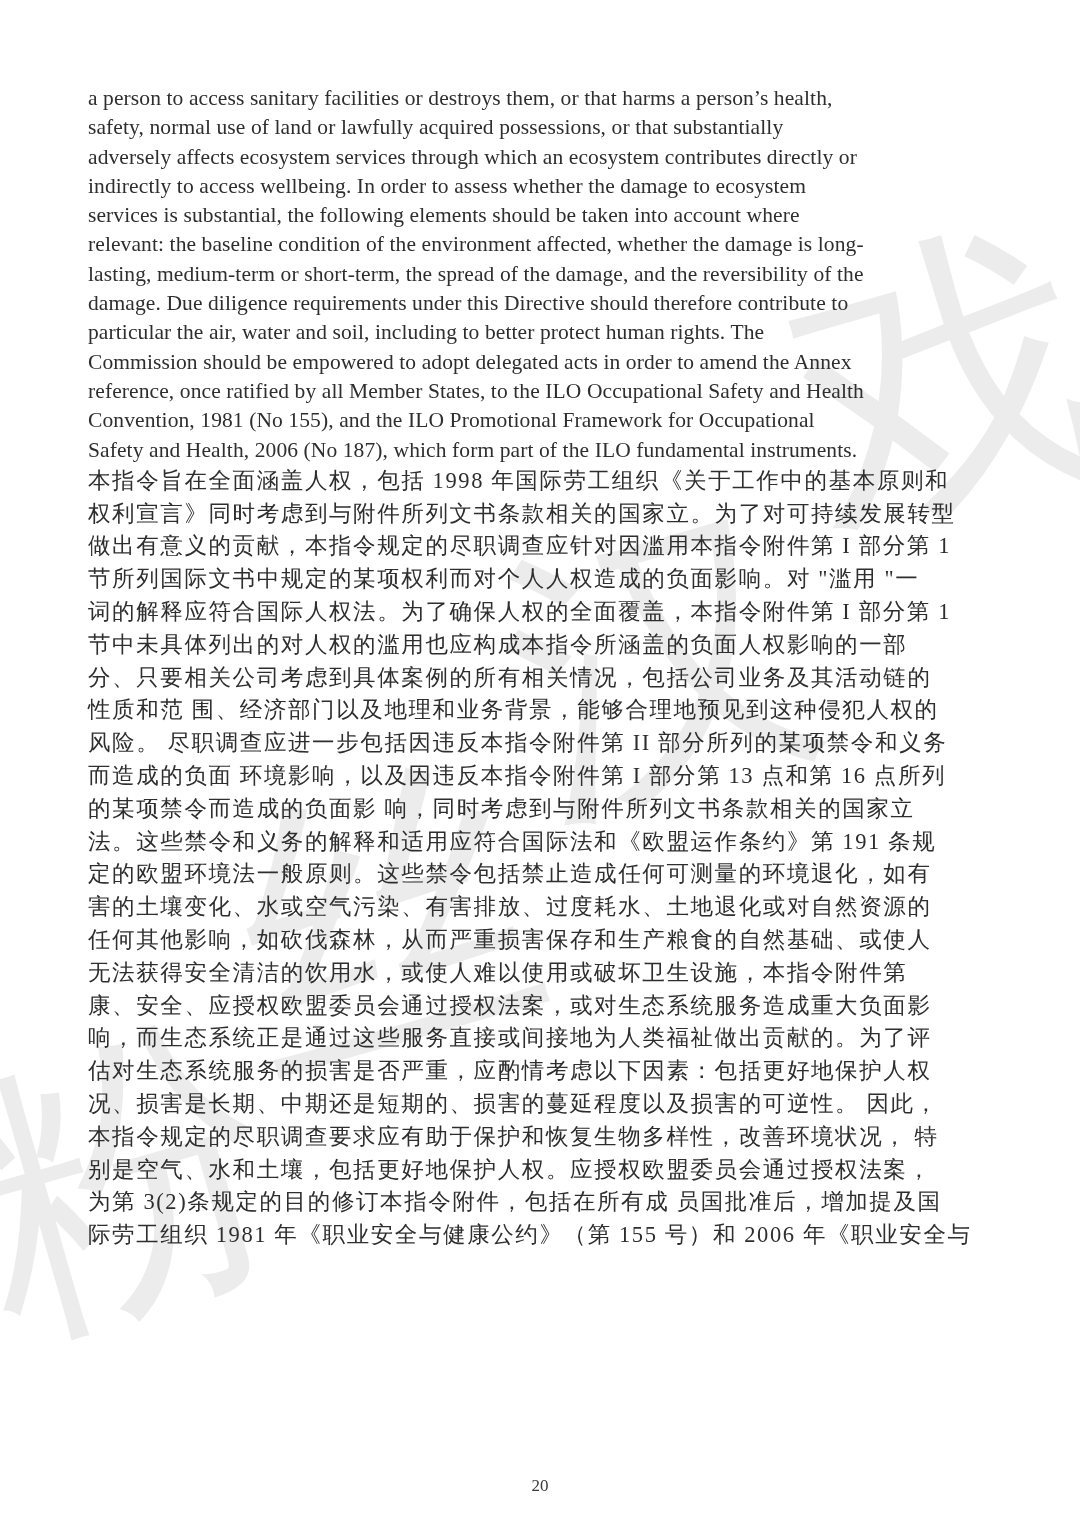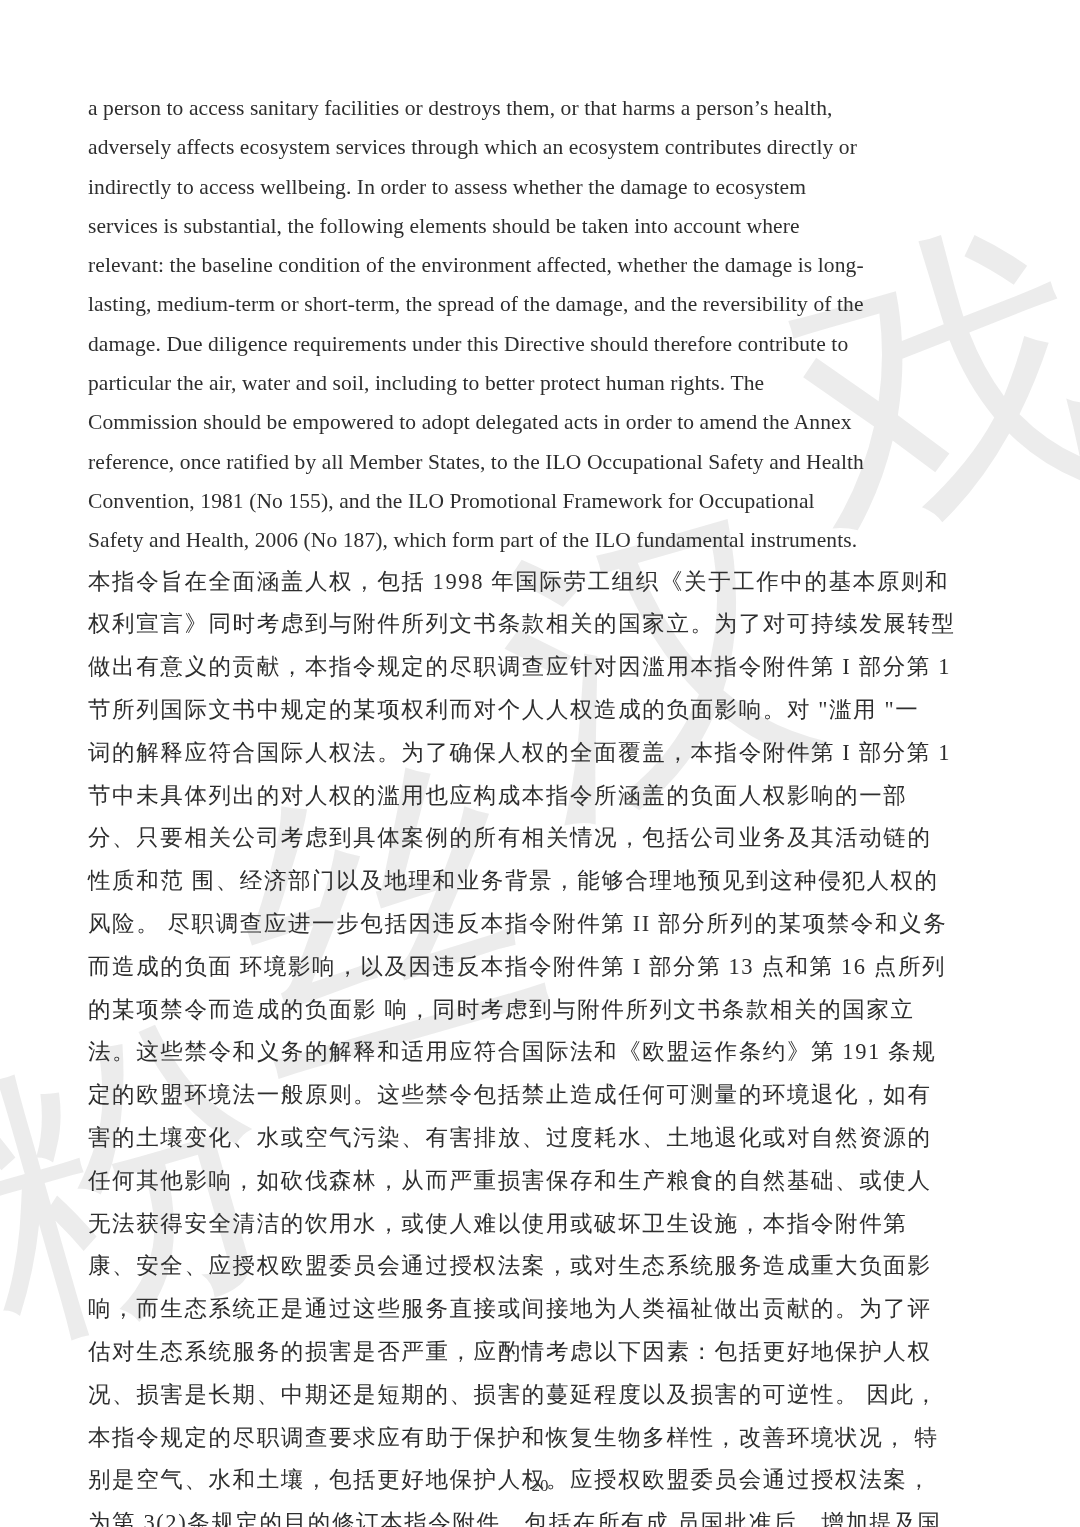--- a/index.html
+++ b/index.html
@@ -33,21 +33,20 @@
   .text-block {
     position: absolute;
     left: 88px;
     top: 84px;
     width: 924px;
     z-index: 1;
     color: #2e2e2e;
   }
   .line {
     white-space: pre-wrap;
-    margin-top: 10px;
   }
   .line.en {
     font-size: 21.5px;
     line-height: 29.3px;
     letter-spacing: 0.1px;
   }
   .line.zh {
     font-size: 22.5px;
     line-height: 32.8px;
     letter-spacing: 1.6px;
@@ -71,20 +70,21 @@
 
   <div class="watermark">
       <div class="wm-glyph" style="left: -30px; top: 1030px;">粉</div>
       <div class="wm-glyph" style="left: 235px; top: 775px;">丝</div>
       <div class="wm-glyph" style="left: 510px; top: 515px;">汉</div>
       <div class="wm-glyph" style="left: 795px; top: 235px;">戏</div>
     </div>
 
   <div class="text-block">
       <div class="line en">a person to access sanitary facilities or destroys them, or that harms a person’s health,</div>
+      <div class="line en">safety, normal use of land or lawfully acquired possessions, or that substantially</div>
       <div class="line en">adversely affects ecosystem services through which an ecosystem contributes directly or</div>
       <div class="line en">indirectly to access wellbeing. In order to assess whether the damage to ecosystem</div>
       <div class="line en">services is substantial, the following elements should be taken into account where</div>
       <div class="line en">relevant: the baseline condition of the environment affected, whether the damage is long-</div>
       <div class="line en">lasting, medium-term or short-term, the spread of the damage, and the reversibility of the</div>
       <div class="line en">damage. Due diligence requirements under this Directive should therefore contribute to</div>
       <div class="line en">particular the air, water and soil, including to better protect human rights. The</div>
       <div class="line en">Commission should be empowered to adopt delegated acts in order to amend the Annex</div>
       <div class="line en">reference, once ratified by all Member States, to the ILO Occupational Safety and Health</div>
       <div class="line en">Convention, 1981 (No 155), and the ILO Promotional Framework for Occupational</div>

